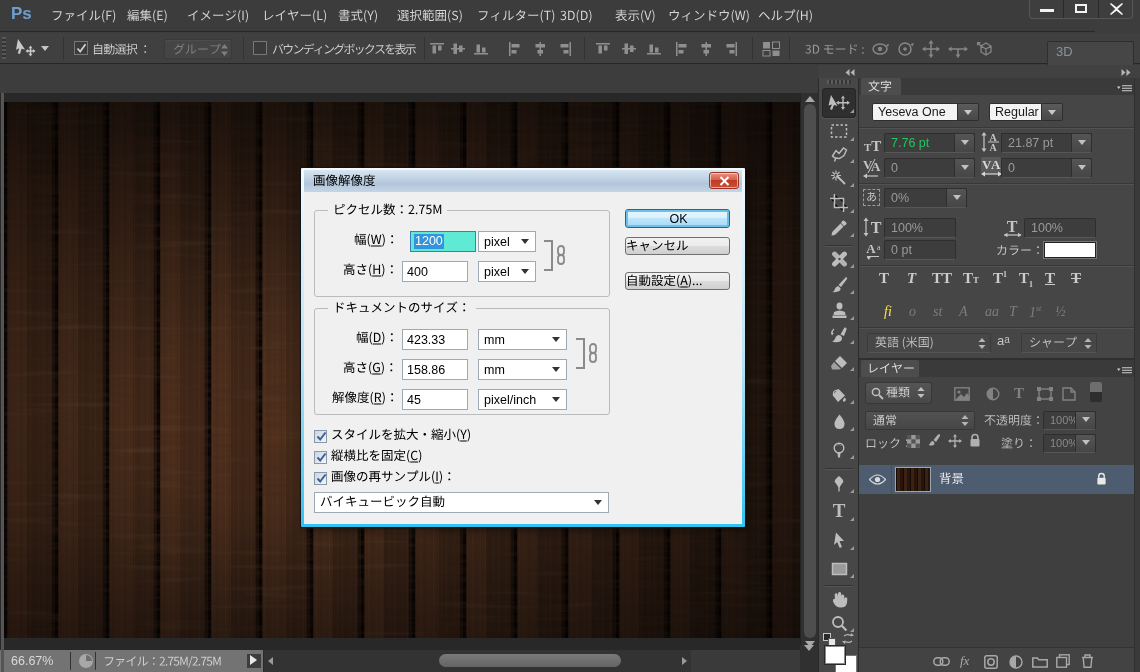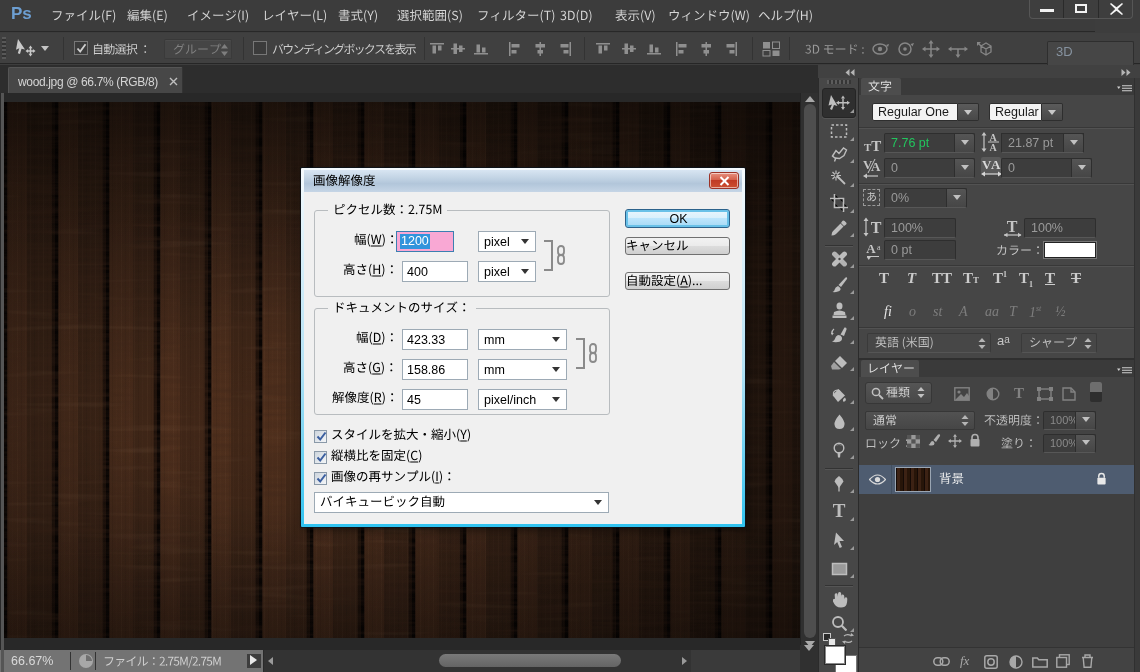--- a/index.html
+++ b/index.html
@@ -375,28 +375,20 @@
       <svg class="abs" style="left:975px;top:7px" width="22" height="18" viewBox="0 0 22 18">
         <g fill="none" stroke="#868686" stroke-width="1.3">
           <path d="M6 6 l5 -3 5 3 v6 l-5 3 -5 -3z M6 6 l5 3 5 -3 M11 9 v6"></path>
         </g>
         <path d="M2 2 l4 0 -1.5 1.5 2 2 -1 1 -2 -2 -1.5 1.5z" fill="#868686"></path>
       </svg>
 
   <div class="abs" style="left:1047px;top:8px;width:87px;height:33px;background:#464646;border:1px solid #2e2e2e;border-bottom-color:#4f4f4f;border-radius:2px;color:#86929f;font-size:13px;padding:2px 0 0 8px">3D</div>
 </div>
 
-<div class="abs" style="left:0;top:65px;width:818px;height:28px;background:#2d2d2d">
-  <div class="abs" style="left:8px;top:2px;width:175px;height:26px;background:#474747;border-radius:2px 2px 0 0;border-top:1px solid #555;border-left:1px solid #555;border-right:1px solid #333">
-    <div class="pos" style="left:9px;top:7px;color:#d4d4d4;font-size:12px;letter-spacing:-0.35px">wood.jpg @ 66.7% (RGB/8)</div>
-    <svg class="abs" style="left:160px;top:9px" width="9" height="9" viewBox="0 0 9 9">
-          <path d="M1 1 L8 8 M8 1 L1 8" stroke="#c0c0c0" stroke-width="1.4"></path>
-        </svg>
-  </div>
-</div>
 
 <div class="abs" style="left:0;top:93px;width:818px;height:557px;background:#282828">
   <div class="abs" style="left:1px;top:0px;width:3px;height:557px;background:#555"></div>
   <div class="abs" style="left:4px;top:9px;width:796px;height:536px;overflow:hidden">
     <div class="abs" style="left:0;top:0;width:796px;height:538px;background:repeating-linear-gradient(90deg, rgba(3,1,1,0.92) 0px 2.5px, rgba(0,0,0,0) 4px 47px, rgba(6,2,1,0.55) 48.5px 51px),repeating-linear-gradient(90deg, rgba(255,195,150,0.035) 0 1px, rgba(0,0,0,0) 1px 4px, rgba(0,0,0,0.07) 4px 5px, rgba(0,0,0,0) 5px 8px, rgba(255,180,140,0.02) 8px 9px, rgba(0,0,0,0) 9px 13px),repeating-linear-gradient(90deg, rgba(170,95,60,0.07) 0 23px, rgba(0,0,0,0.09) 23px 51px, rgba(185,105,65,0.06) 51px 74px, rgba(0,0,0,0.11) 74px 102px, rgba(160,90,55,0.06) 102px 129px, rgba(0,0,0,0.08) 129px 153px),radial-gradient(ellipse 70% 65% at 34% 60%, #4b2d1b 0%, #3a2417 48%, #2b1b11 100%);background-color:#2b1b11"></div>
         <svg class="abs" style="left:0;top:0" width="796" height="538">
           <filter id="wg">
             <feTurbulence type="fractalNoise" baseFrequency="0.010 0.22" numOctaves="3" seed="7"></feTurbulence>
             <feColorMatrix type="matrix" values="0 0 0 0 0.05  0 0 0 0 0.02  0 0 0 0 0.01  1.1 0.5 0 0 -0.62"></feColorMatrix>
           </filter>
@@ -608,21 +600,21 @@
         </svg>
       </div>
       <svg class="abs" style="left:258px;top:20px" width="15" height="7" viewBox="0 0 15 7">
         <path d="M0 1.5 l3.5 0 -1.75 2.5z" fill="#cfcfcf"></path>
         <g stroke="#cfcfcf" stroke-width="1.1">
           <path d="M5 0.7 H15 M5 3.2 H15 M5 5.7 H15"></path>
         </g>
       </svg>
       <div class="abs" style="left:0;top:30px;width:282px;height:263px;background:#464646"></div>
       <div class="abs" style="left:13px;top:38px;width:86px;height:18px;background:#f3f3f3;border:1px solid #2e2e2e;color:#1a1a1a;font-size:12.5px;border-radius:2px 0 0 2px">
-        <div class="pos" style="left:5px;top:1px">Regular One</div>
+        <div class="pos" style="left:5px;top:1px">Yeseva One</div>
       </div>
       <div class="abs" style="left:99px;top:38px;width:21px;height:18px;background:linear-gradient(180deg,#5b5b5b,#484848);border:1px solid #2e2e2e;border-left:none;border-radius:0 2px 2px 0">
         <div class="abs" style="left:6px;top:6px;width:0;height:0;border-left:4px solid transparent;border-right:4px solid transparent;border-top:5px solid #c8c8c8"></div>
       </div>
       <div class="abs" style="left:130px;top:38px;width:53px;height:18px;background:#f3f3f3;border:1px solid #2e2e2e;color:#1a1a1a;font-size:12.5px;border-radius:2px 0 0 2px">
         <div class="pos" style="left:5px;top:1px">Regular</div>
       </div>
       <div class="abs" style="left:183px;top:38px;width:21px;height:18px;background:linear-gradient(180deg,#5b5b5b,#484848);border:1px solid #2e2e2e;border-left:none;border-radius:0 2px 2px 0">
         <div class="abs" style="left:6px;top:6px;width:0;height:0;border-left:4px solid transparent;border-right:4px solid transparent;border-top:5px solid #c8c8c8"></div>
       </div>
@@ -636,21 +628,21 @@
       </div>
       <svg class="abs" style="left:121px;top:66px" width="22" height="22" viewBox="0 0 22 22">
         <g fill="#c5c5c5" font-family="Liberation Serif" font-weight="bold">
           <text x="13" y="10" font-size="10" text-anchor="middle">A</text>
           <text x="13" y="20" font-size="10" text-anchor="middle">A</text>
         </g>
         <path d="M4 4 V18" stroke="#c5c5c5" stroke-width="1.2"></path>
         <path d="M4 1 l2.5 3.5 h-5z M4 21 l2.5 -3.5 h-5z" fill="#c5c5c5"></path>
         <path d="M8 11 H19" stroke="#c5c5c5" stroke-width="1"></path>
       </svg>
-      <div class="abs" style="left:142px;top:68px;width:83px;height:20px;background:#3d3d3d;border:1px solid #2e2e2e;border-bottom-color:#575757;border-radius:0">
+      <div class="abs" style="left:142px;top:68px;width:91px;height:20px;background:#3d3d3d;border:1px solid #2e2e2e;border-bottom-color:#575757;border-radius:0">
         <div class="pos" style="left:6px;top:2px;color:#9a9a9a;font-size:12.5px">21.87 pt</div>
         <div class="abs" style="right:0;top:0;width:20px;height:18px;background:linear-gradient(180deg,#555,#464646);border-left:1px solid #2e2e2e;border-radius:0 2px 2px 0">
           <div class="abs" style="left:6px;top:6px;width:0;height:0;border-left:4px solid transparent;border-right:4px solid transparent;border-top:5px solid #c0c0c0"></div>
         </div>
       </div>
       <svg class="abs" style="left:3px;top:92px" width="22" height="22" viewBox="0 0 22 22">
         <g fill="#c5c5c5" font-family="Liberation Serif" font-weight="bold" font-size="13">
           <text x="1" y="12">V</text>
           <text x="9" y="14">A</text>
         </g>
@@ -732,21 +724,21 @@
       <div class="abs" style="left:185px;top:177px;width:52px;height:16px;background:#fff;border:1px solid #222;box-shadow:0 0 0 1px #777"></div>
       <div class="abs" style="left:0;top:200px;width:282px;height:1px;background:#383838;box-shadow:0 1px 0 #525252"></div>
       <div class="pos" style="left:20px;top:205px;color:#cccccc;font-family:'Liberation Serif';font-size:15px;font-weight:bold">T</div>
       <div class="pos" style="left:48px;top:205px;color:#cccccc;font-family:'Liberation Serif';font-size:15px;font-weight:bold"><i>T</i></div>
       <div class="pos" style="left:73px;top:205px;color:#cccccc;font-family:'Liberation Serif';font-size:15px;font-weight:bold">TT</div>
       <div class="pos" style="left:104px;top:205px;color:#cccccc;font-family:'Liberation Serif';font-size:15px;font-weight:bold">T<span style="font-size:9px">T</span></div>
       <div class="pos" style="left:134px;top:205px;color:#cccccc;font-family:'Liberation Serif';font-size:15px;font-weight:bold">T<sup style="font-size:8px">1</sup></div>
       <div class="pos" style="left:160px;top:205px;color:#cccccc;font-family:'Liberation Serif';font-size:15px;font-weight:bold">T<sub style="font-size:8px">1</sub></div>
       <div class="pos" style="left:186px;top:205px;color:#cccccc;font-family:'Liberation Serif';font-size:15px;font-weight:bold"><u>T</u></div>
       <div class="pos" style="left:212px;top:205px;color:#cccccc;font-family:'Liberation Serif';font-size:15px;font-weight:bold"><s>T</s></div>
-      <div class="pos" style="left:25px;top:239px;color:#e5e5e5;font-family:'Liberation Serif';font-size:14px;font-style:italic">fi</div>
+      <div class="pos" style="left:25px;top:239px;color:#fde047;font-family:'Liberation Serif';font-size:14px;font-style:italic">fi</div>
       <div class="pos" style="left:50px;top:239px;color:#7d7d7d;font-family:'Liberation Serif';font-size:14px;font-style:italic"><i>o</i></div>
       <div class="pos" style="left:74px;top:239px;color:#7d7d7d;font-family:'Liberation Serif';font-size:14px;font-style:italic">st</div>
       <div class="pos" style="left:100px;top:239px;color:#7d7d7d;font-family:'Liberation Serif';font-size:14px;font-style:italic"><i>A</i></div>
       <div class="pos" style="left:126px;top:239px;color:#7d7d7d;font-family:'Liberation Serif';font-size:14px;font-style:italic">aa</div>
       <div class="pos" style="left:150px;top:239px;color:#7d7d7d;font-family:'Liberation Serif';font-size:14px;font-style:italic"><i>T</i></div>
       <div class="pos" style="left:170px;top:239px;color:#7d7d7d;font-family:'Liberation Serif';font-size:14px;font-style:italic">1<sup style="font-size:8px">st</sup></div>
       <div class="pos" style="left:196px;top:239px;color:#7d7d7d;font-family:'Liberation Serif';font-size:14px;font-style:italic">½</div>
       <div class="abs" style="left:0;top:262px;width:282px;height:1px;background:#383838;box-shadow:0 1px 0 #525252"></div>
       <div class="abs" style="left:8px;top:268px;width:124px;height:20px;background:#474747;border:1px solid #3a3a3a;border-bottom-color:#555;border-radius:2px"></div>
       <div class="pos" style="left:16px;top:271px">
@@ -1024,21 +1016,21 @@
             <g fill="#000">
               <path transform="translate(0.0,11.0) scale(0.01250,-0.01250)" d="M431 788V725H952V788ZM548 595H831V479H548ZM482 654V420H898V654ZM66 650V126H124V583H197V-80H262V583H340V211C340 203 338 201 331 200C323 200 305 200 280 201C290 183 299 154 301 136C335 136 358 137 376 149C393 161 397 182 397 209V650H262V839H197V650ZM505 118H648V15H505ZM869 118V15H713V118ZM505 179V282H648V179ZM869 179H713V282H869ZM437 343V-80H505V-46H869V-77H939V343Z"></path>
               <path transform="translate(12.5,11.0) scale(0.01250,-0.01250)" d="M239 -196 295 -171C209 -29 168 141 168 311C168 480 209 649 295 792L239 818C147 668 92 507 92 311C92 114 147 -47 239 -196Z"></path>
               <path transform="translate(16.7,11.0) scale(0.01250,-0.01250)" d="M181 0H291L400 442C412 500 426 553 437 609H441C453 553 464 500 477 442L588 0H700L851 733H763L684 334C671 255 657 176 644 96H638C620 176 604 256 586 334L484 733H399L298 334C280 255 262 176 246 96H242C227 176 213 255 198 334L121 733H26Z"></path>
               <path transform="translate(27.7,11.0) scale(0.01250,-0.01250)" d="M99 -196C191 -47 246 114 246 311C246 507 191 668 99 818L42 792C128 649 171 480 171 311C171 141 128 -29 42 -171Z"></path>
               <path transform="translate(31.9,11.0) scale(0.01250,-0.01250)" d="M500 544C540 544 576 573 576 619C576 665 540 694 500 694C460 694 424 665 424 619C424 573 460 544 500 544ZM500 54C540 54 576 84 576 129C576 175 540 205 500 205C460 205 424 175 424 129C424 84 460 54 500 54Z"></path>
               <rect x="16.7" y="12.5" width="11.0" height="1" fill="#000"></rect>
             </g>
           </svg>
         </div>
-        <div class="abs" style="left:92px;top:61px;width:58px;height:21px;background:#f9a8d4;border:1px solid #3c7fb1">
+        <div class="abs" style="left:106px;top:61px;width:66px;height:21px;background:#5eead4;border:1px solid #3c7fb1">
           <div class="abs" style="left:3px;top:2px;background:#3194dc;color:#fff;font-size:12.5px;padding:0 1px;height:15px">1200</div>
         </div>
         <div class="abs" style="left:174px;top:61px;width:58px;height:21px;background:#fff;border:1px solid #9daab5">
           <div class="pos" style="left:5px;top:3px;color:#000;font-size:12.5px">pixel</div>
           <div class="abs" style="right:6px;top:7px;width:0;height:0;border-left:4px solid transparent;border-right:4px solid transparent;border-top:5px solid #333"></div>
         </div>
         <div class="pos" style="left:39px;top:93px">
           <svg width="55" height="15" viewBox="0 0 55 15" style="overflow:visible">
             <g fill="#000">
               <path transform="translate(0.0,11.0) scale(0.01250,-0.01250)" d="M303 568H695V472H303ZM231 623V416H770V623ZM456 841V745H65V679H934V745H533V841ZM110 354V-80H183V290H822V11C822 -3 818 -7 800 -8C784 -9 727 -9 662 -7C672 -28 683 -57 686 -78C769 -78 823 -78 856 -66C888 -54 897 -32 897 10V354ZM376 170H624V68H376ZM310 225V-38H376V13H691V225Z"></path>

